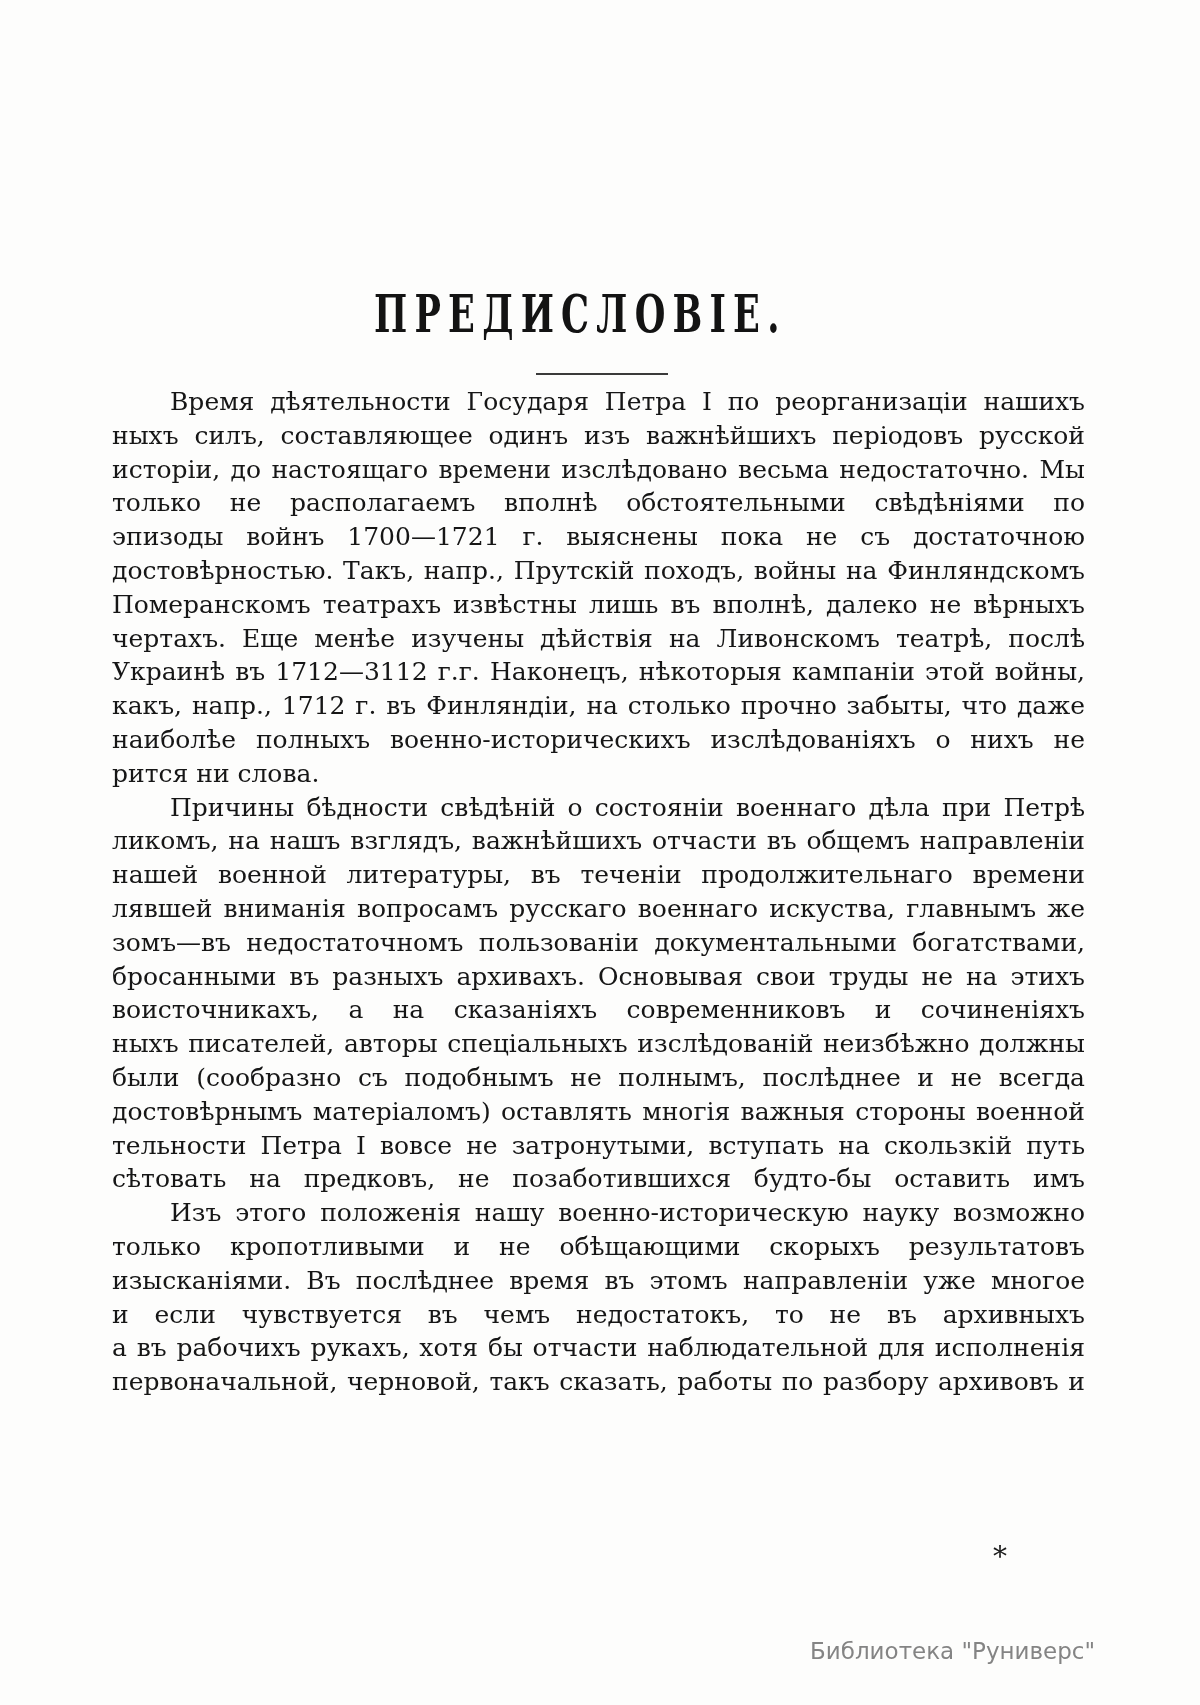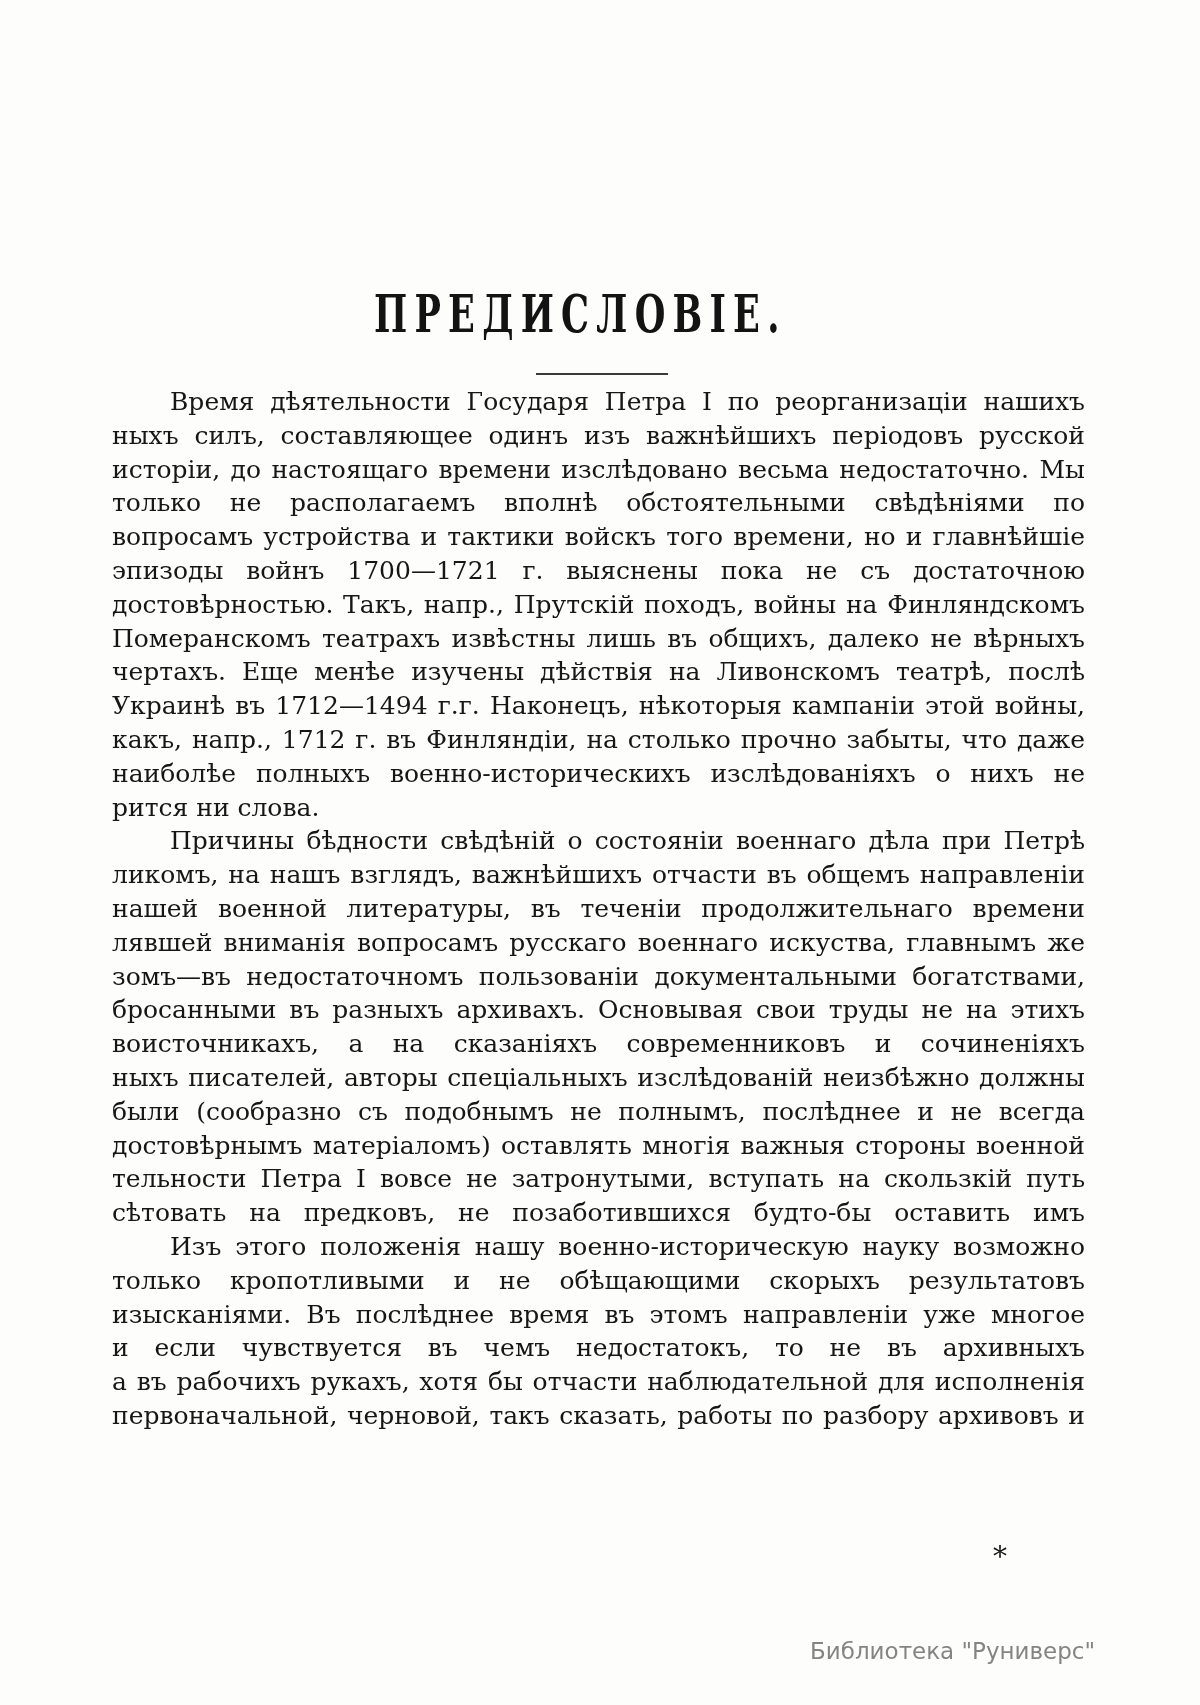--- a/index.html
+++ b/index.html
@@ -87,26 +87,25 @@
   <div class="chapter-title">ПРЕДИСЛОВІЕ.</div>
 
   <div class="title-rule"></div>
 
   <div class="body-text">
       <div class="paragraph">
         <div class="line first">Время дѣятельности Государя Петра I по реорганизаціи нашихъ вооружен-</div>
         <div class="line">ныхъ силъ, составляющее одинъ изъ важнѣйшихъ періодовъ русской военной</div>
         <div class="line">исторіи, до настоящаго времени изслѣдовано весьма недостаточно. Мы не</div>
         <div class="line">только не располагаемъ вполнѣ обстоятельными свѣдѣніями по частнымъ</div>
-        <div class="line">вопросамъ устройства и тактики войскъ того времени, но и главнѣйшіе</div>
         <div class="line">эпизоды войнъ 1700—1721 г. выяснены пока не съ достаточною полнотою и</div>
         <div class="line">достовѣрностью. Такъ, напр., Прутскій походъ, войны на Финляндскомъ и</div>
-        <div class="line">Померанскомъ театрахъ извѣстны лишь въ общихъ, далеко не вѣрныхъ</div>
+        <div class="line">Померанскомъ театрахъ извѣстны лишь въ вполнѣ, далеко не вѣрныхъ</div>
         <div class="line">чертахъ. Еще менѣе изучены дѣйствія на Ливонскомъ театрѣ, послѣ Пол-</div>
-        <div class="line">Украинѣ въ 1712—1494 г.г. Наконецъ, нѣкоторыя кампаніи этой войны,</div>
+        <div class="line">Украинѣ въ 1712—3112 г.г. Наконецъ, нѣкоторыя кампаніи этой войны,</div>
         <div class="line">какъ, напр., 1712 г. въ Финляндіи, на столько прочно забыты, что даже въ</div>
         <div class="line">наиболѣе полныхъ военно-историческихъ изслѣдованіяхъ о нихъ не гово-</div>
         <div class="line lastline">рится ни слова.</div>
       </div>
       <div class="paragraph">
         <div class="line first">Причины бѣдности свѣдѣній о состояніи военнаго дѣла при Петрѣ Ве-</div>
         <div class="line">ликомъ, на нашъ взглядъ, важнѣйшихъ отчасти въ общемъ направленіи</div>
         <div class="line">нашей военной литературы, въ теченіи продолжительнаго времени мало удѣ-</div>
         <div class="line">лявшей вниманія вопросамъ русскаго военнаго искуства, главнымъ же обра-</div>
         <div class="line">зомъ—въ недостаточномъ пользованіи документальными богатствами, раз-</div>

